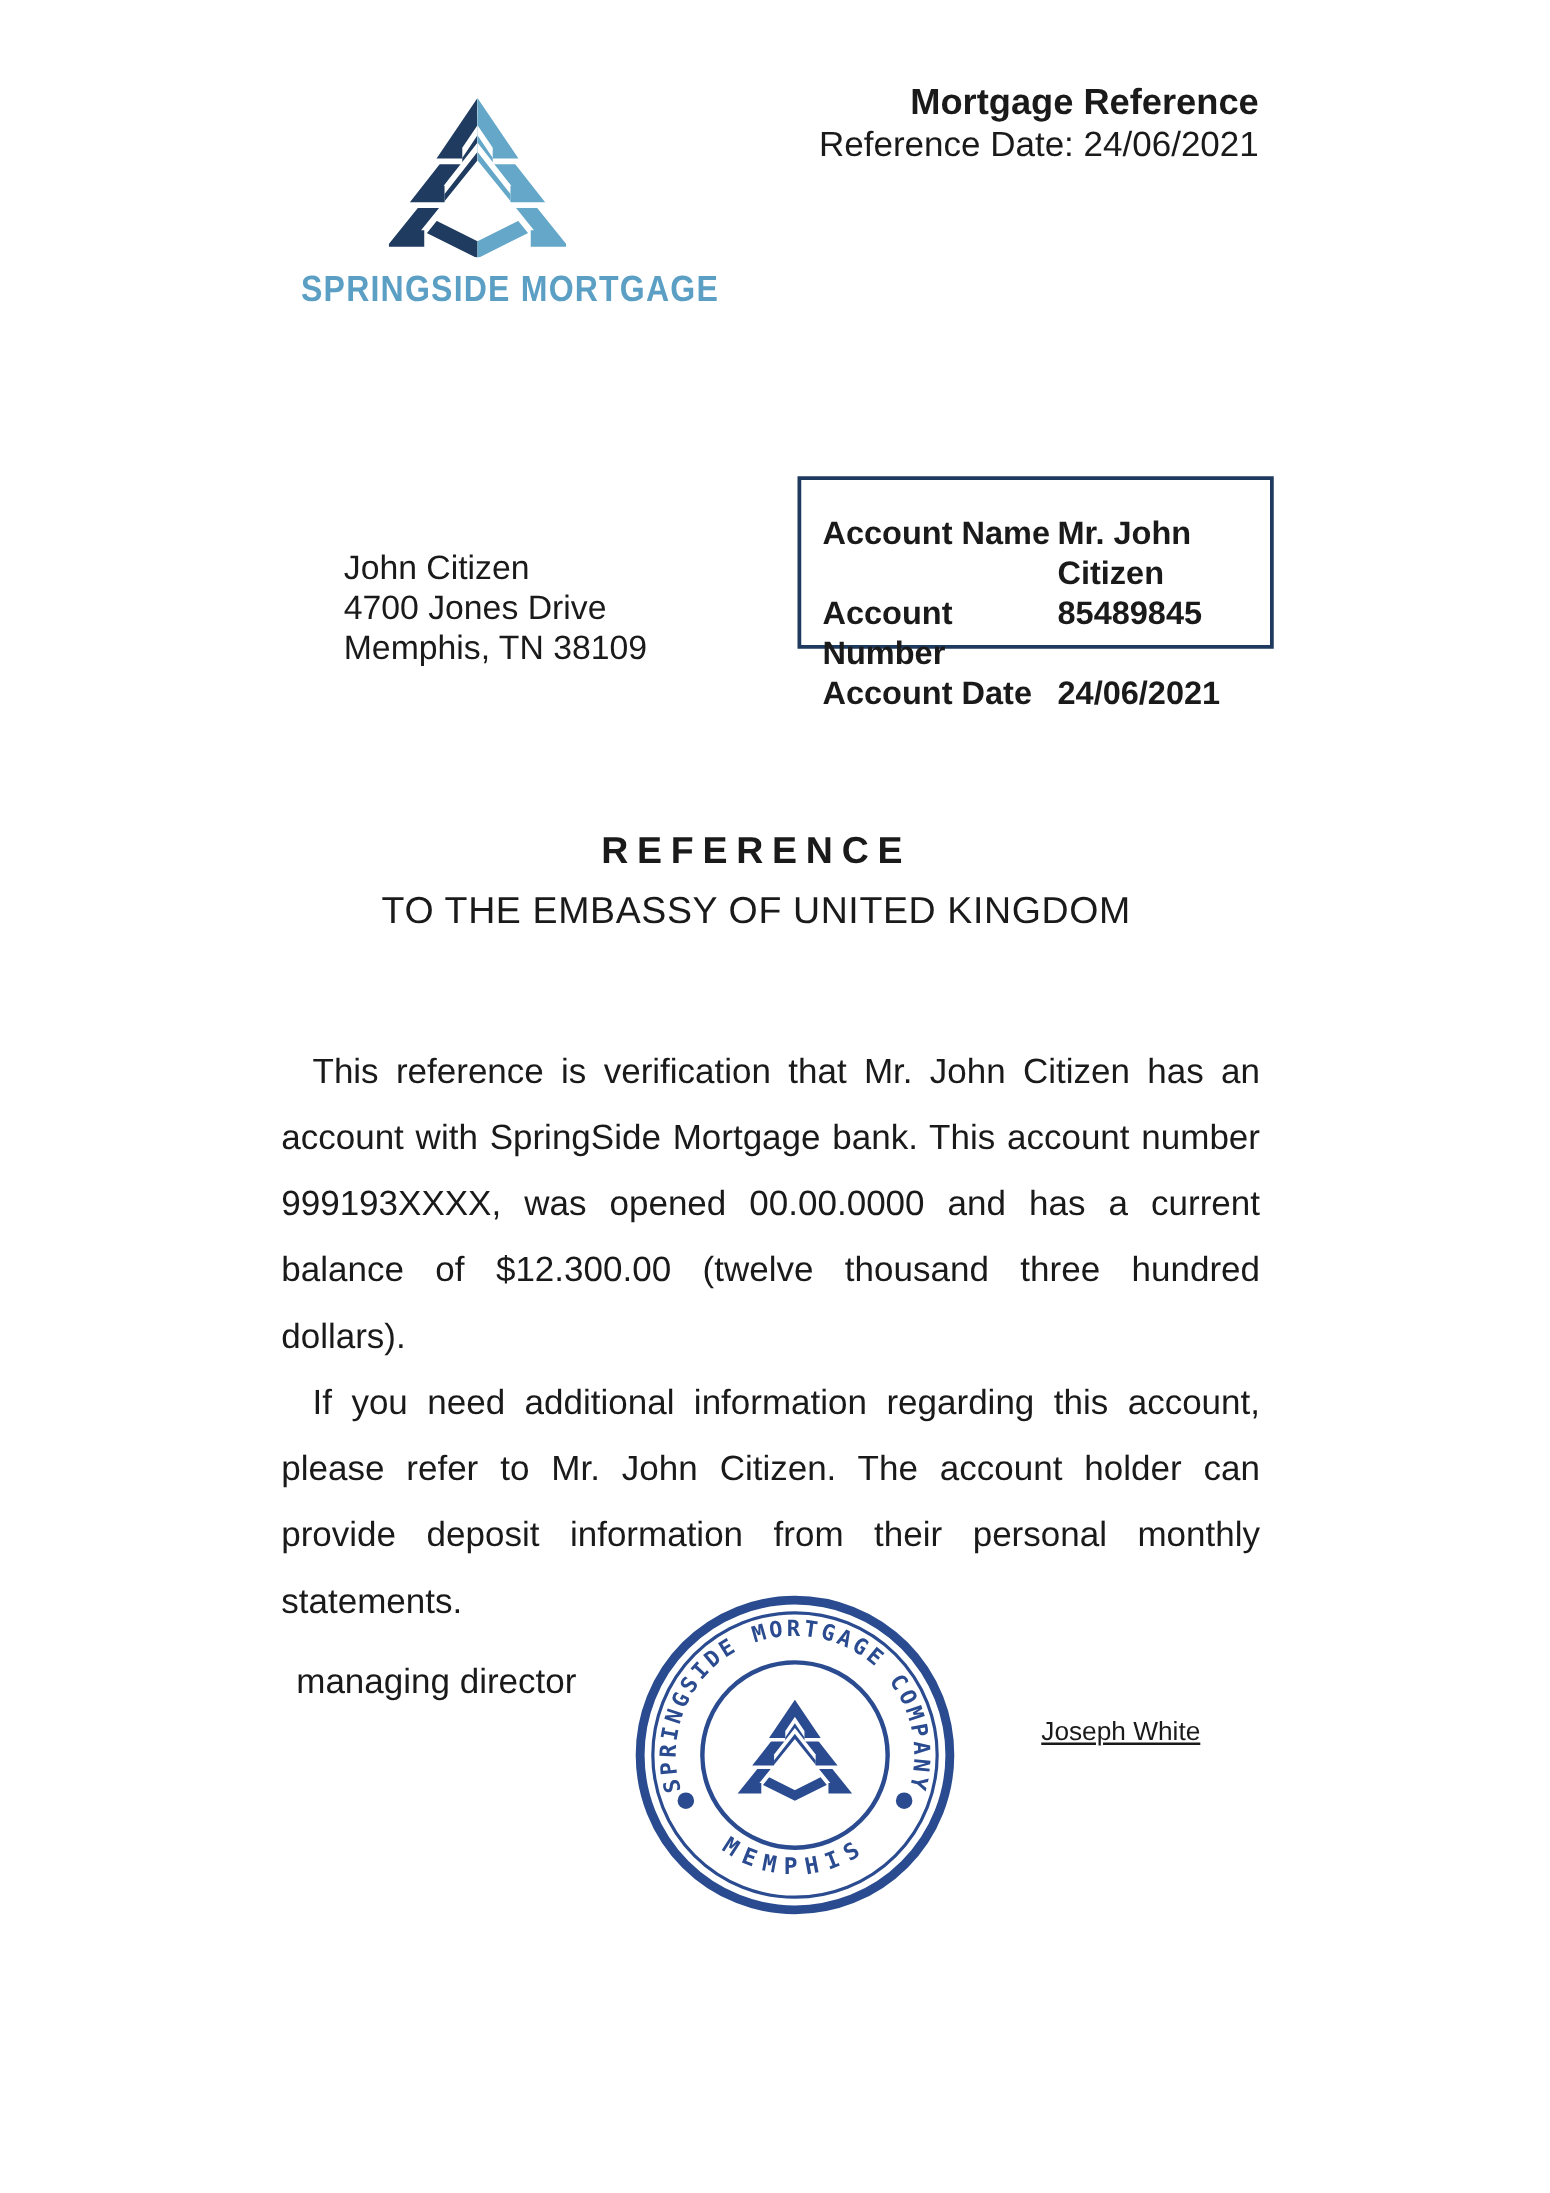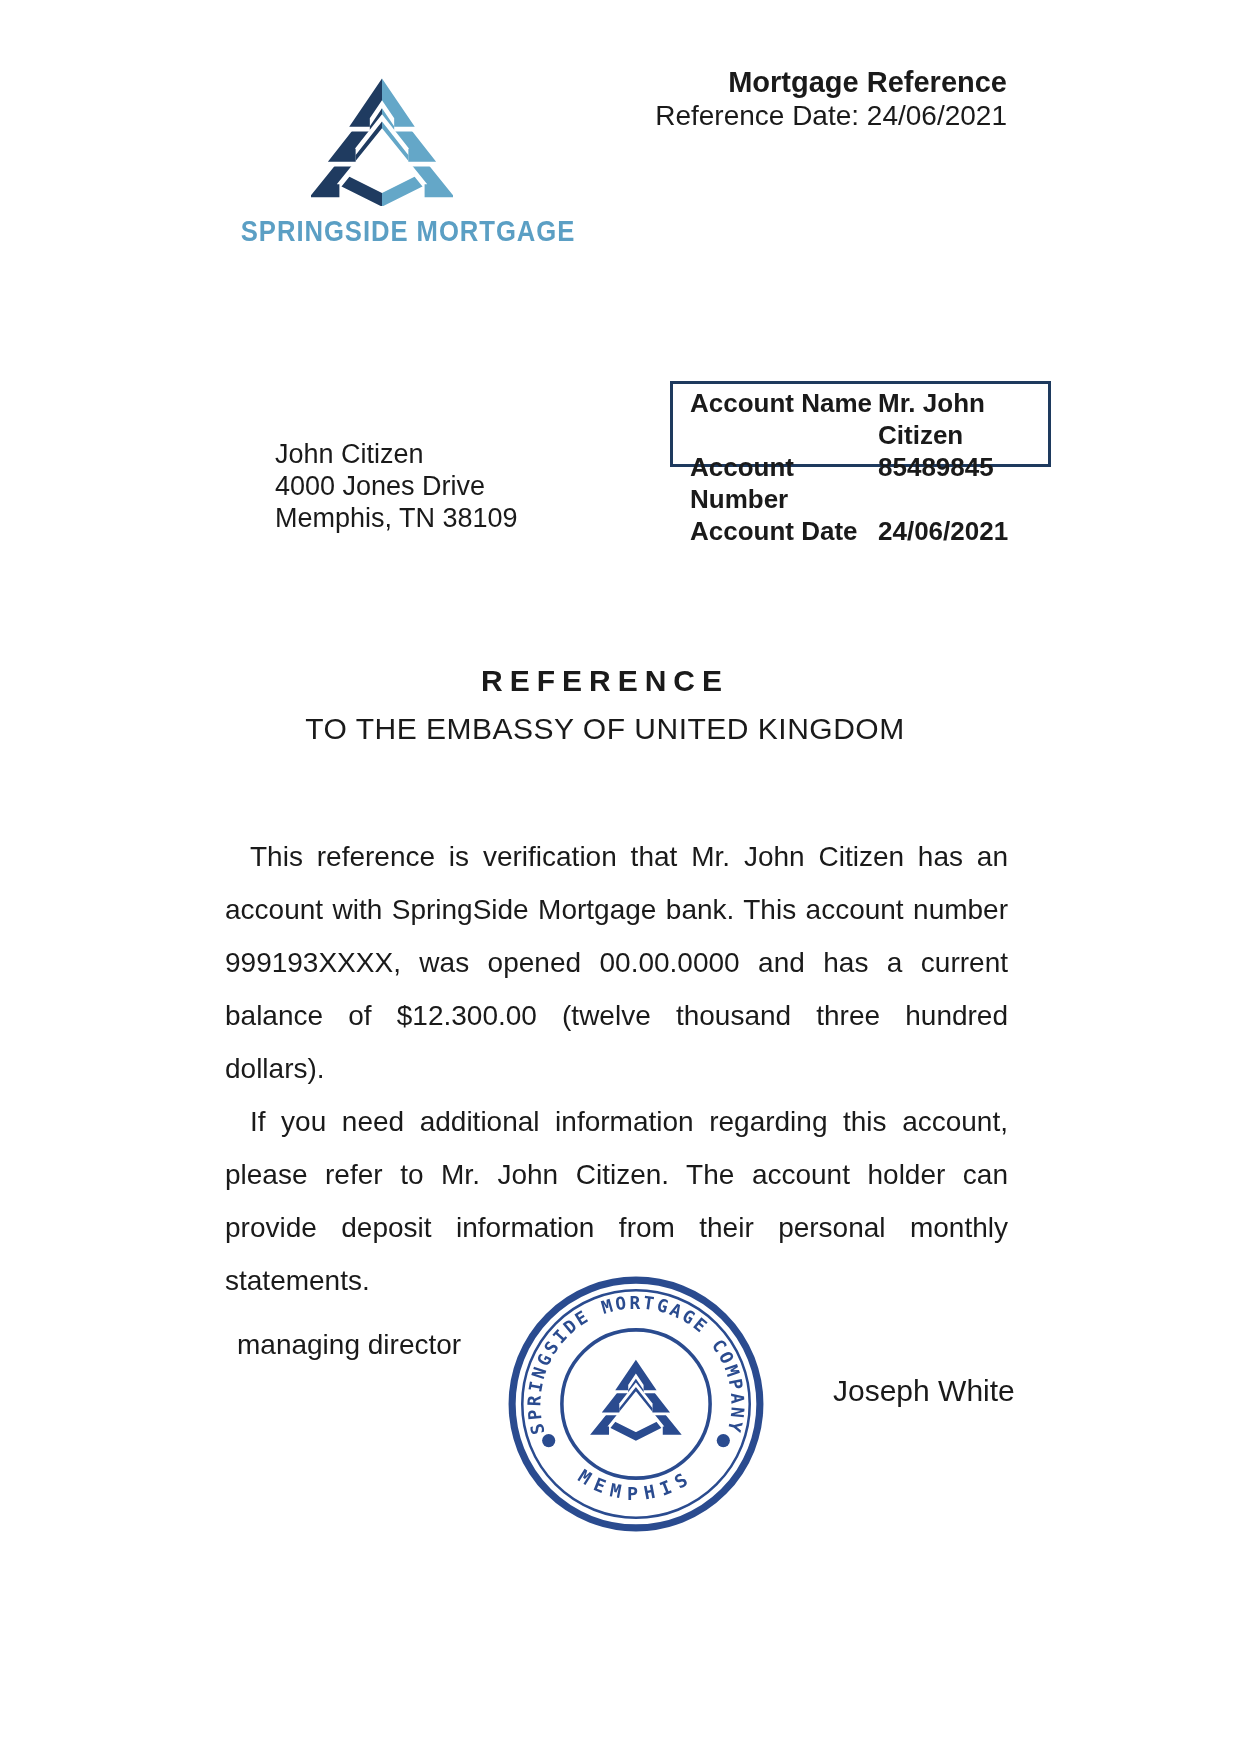--- a/index.html
+++ b/index.html
@@ -43,26 +43,26 @@
     font-weight: bold;
     letter-spacing: 1px;
     color: #5b9fc4;
     transform: scale(0.95, 1.08);
     white-space: nowrap;
   }
 
   
   .account-box {
     position: absolute;
-    left: 670px;
+    left: 638px;
     top: 381px;
     width: 381px;
-    height: 86px;
+    height: 138px;
     border: 3px solid #1e3a5e;
-    padding: 3px 0 0 17px;
+    padding: 26px 0 0 17px;
   }
   .account-row {
     display: grid;
     grid-template-columns: 188px auto;
     font-size: 26px;
     font-weight: bold;
     line-height: 32px;
   }
 
   
@@ -112,21 +112,22 @@
     position: absolute;
     left: 237px;
     top: 1318px;
     font-size: 28px;
     line-height: 53px;
   }
   .signer-name {
     position: absolute;
     left: 833px;
     top: 1374px;
-    font-size: 30px;
+    font-size: 21px;
+    text-decoration: underline;
   }
 
   
   .stamp {
     position: absolute;
     left: 504px;
     top: 1272px;
     width: 264px;
     height: 264px;
   }
@@ -181,21 +182,21 @@
       <span>85489845</span>
     </div>
     <div class="account-row">
       <span>Account Date</span>
       <span>24/06/2021</span>
     </div>
   </div>
 
   <div class="recipient">
     <div>John Citizen</div>
-    <div>4000 Jones Drive</div>
+    <div>4700 Jones Drive</div>
     <div>Memphis, TN 38109</div>
   </div>
 
   <div class="title-block">
     <div class="doc-heading">REFERENCE</div>
     <div class="doc-subheading">TO THE EMBASSY OF UNITED KINGDOM</div>
   </div>
 
   <div class="body-text">
     <p class="justify-last">This reference is verification that Mr. John Citizen has an account with SpringSide Mortgage bank. This account number 999193XXXX, was opened 00.00.0000 and has a current balance of $12.300.00 (twelve thousand three hundred dollars).</p>

